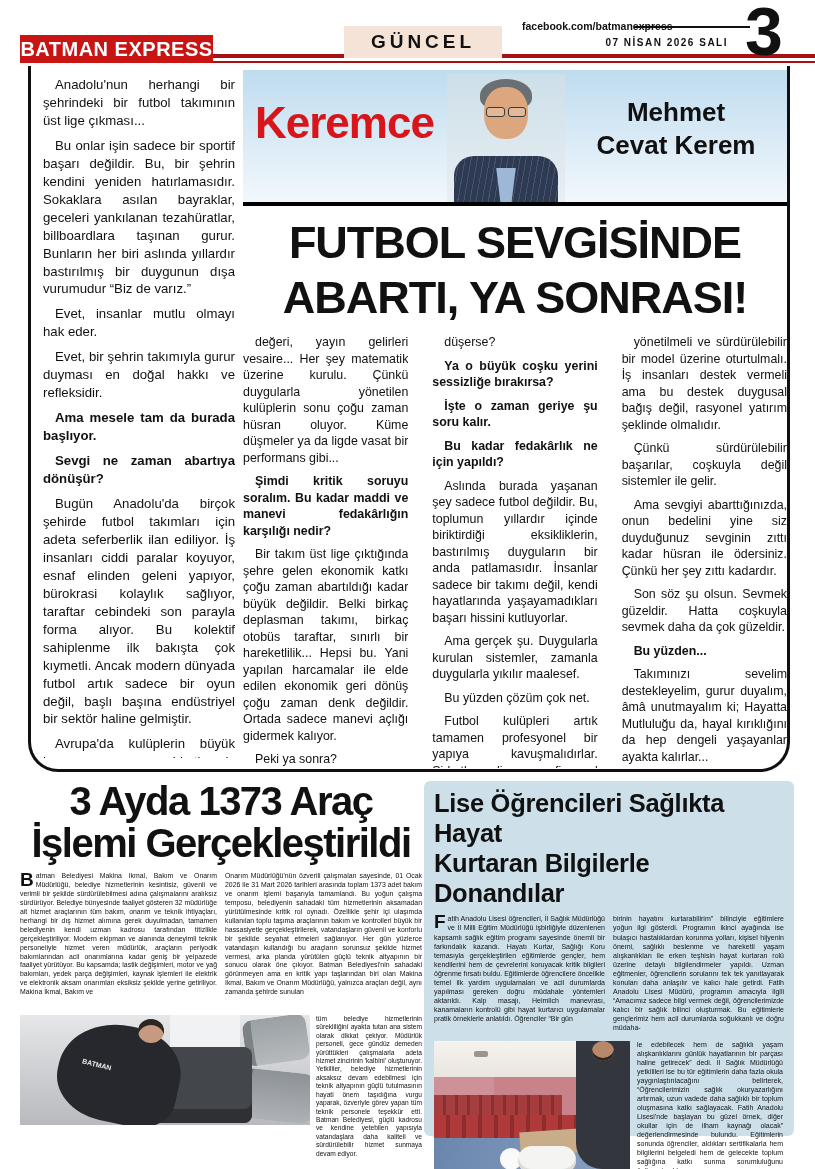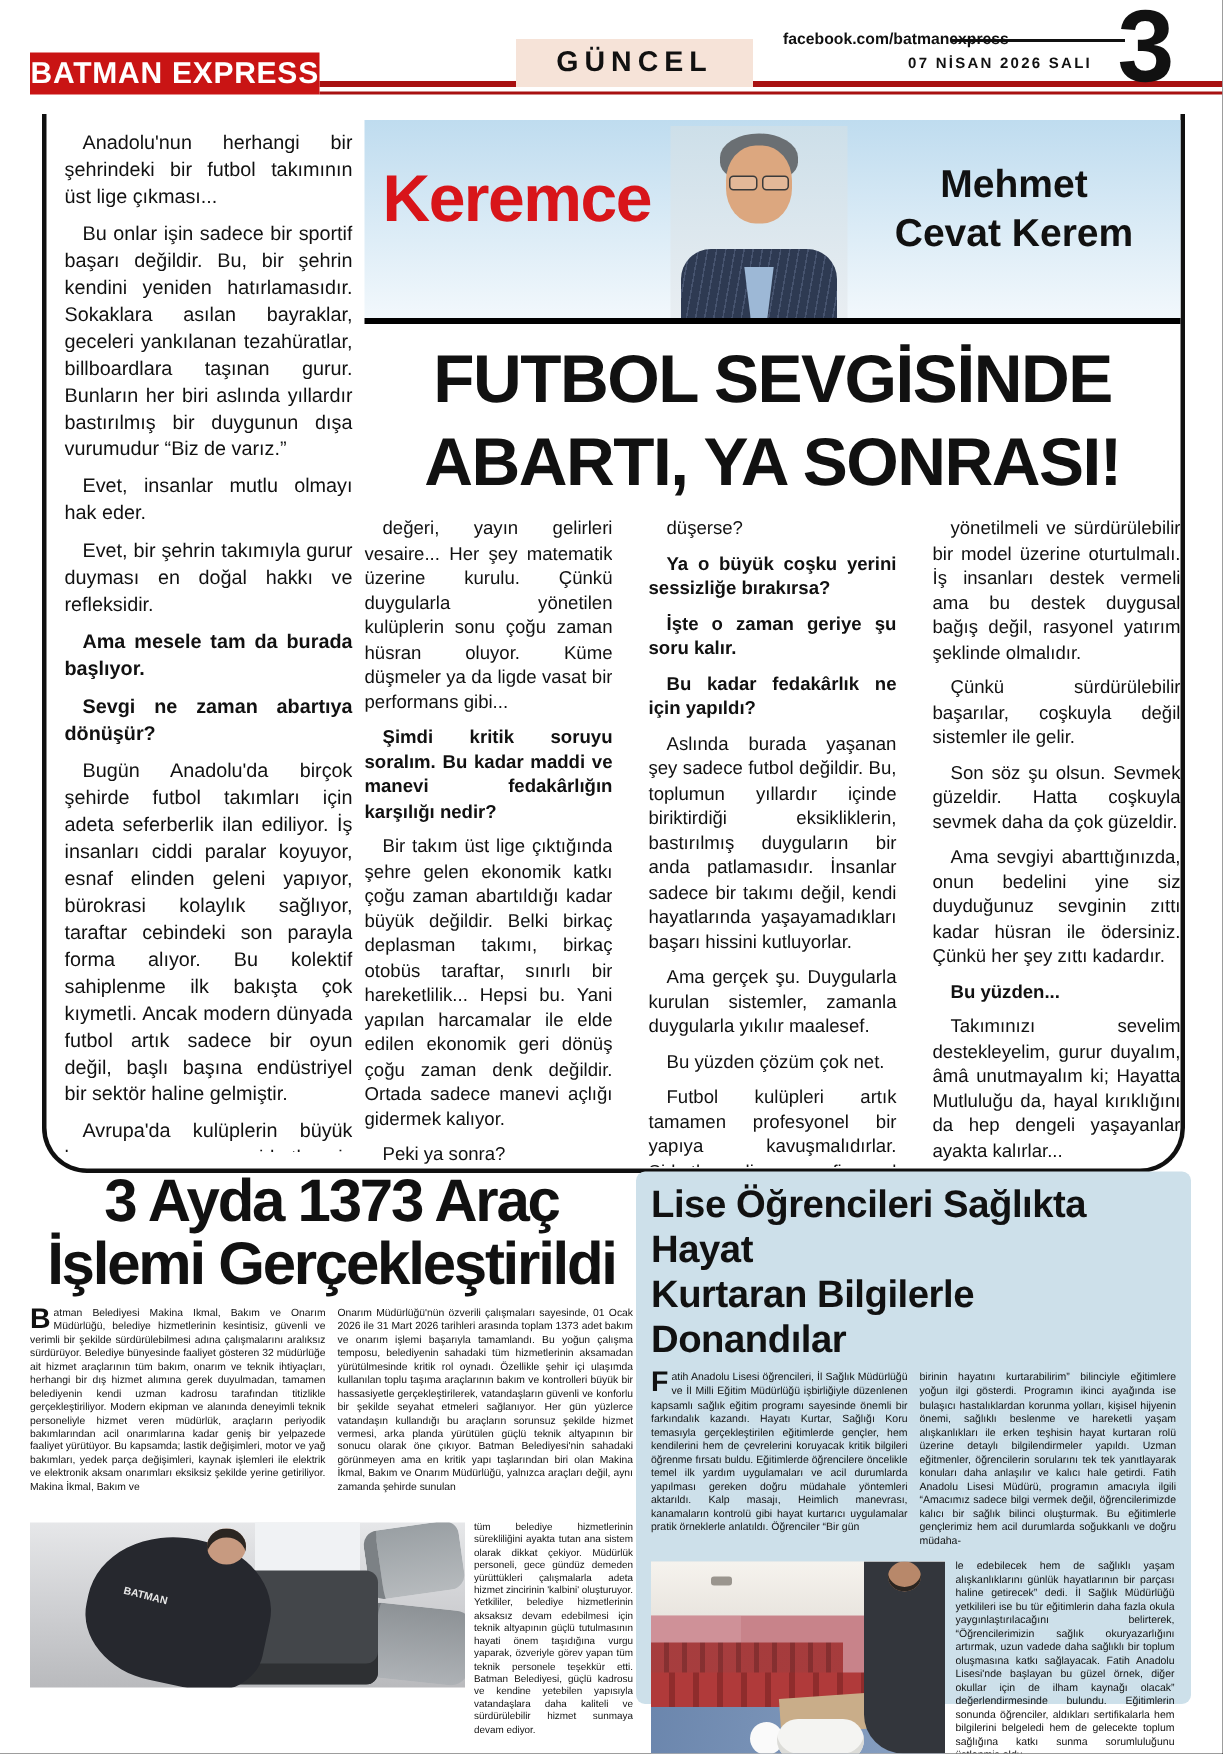--- a/index.html
+++ b/index.html
@@ -12,21 +12,21 @@
   .rule-thick { position:absolute; left:213px; top:54px; width:602px; height:4px; background:#a81111; }
   .rule-thin  { position:absolute; left:213px; top:61px; width:602px; height:2px; background:#a81111; }
   .section-box { position:absolute; left:344px; top:26px; width:158px; height:32px; background:#f6e3d8;
                  font-weight:800; font-size:19px; letter-spacing:4px; text-align:center; line-height:32px; z-index:2; }
   .fb { position:absolute; left:522px; top:20px; font-size:10.5px; font-weight:700; }
   .fb-line { position:absolute; left:634px; top:26px; width:116px; height:2px; background:#111; }
   .date { position:absolute; left:570px; top:37px; width:158px; text-align:right; font-size:10px; font-weight:700; letter-spacing:1.5px; }
   .pagenum { position:absolute; left:745px; top:0px; font-size:68px; line-height:62px; font-weight:800; }
 
   
-  .main-box { position:absolute; left:28px; top:76px; width:762px; height:706px;
+  .main-box { position:absolute; left:28px; top:66px; width:762px; height:706px;
               border-left:3.5px solid #101010; border-right:3.5px solid #101010; border-bottom:3.5px solid #101010;
               border-radius:0 0 30px 30px; }
   .ma-col1 { position:absolute; left:12px; top:10px; width:192px; height:682px; overflow:hidden;
              font-size:13.2px; line-height:1.36; text-align:justify; }
   .ma-col1 p, .ma-cols p { margin-bottom:7px; text-indent:12px; }
   p.b { font-weight:700; }
   .ma-right { position:absolute; left:212px; top:0; width:544px; height:706px; }
   .kerem-box { position:absolute; left:0; top:4px; width:544px; height:132px;
                background:linear-gradient(#bfdcef,#f2f8fc); }
   .kerem-title { position:absolute; left:12px; top:28px; font-size:44px; font-weight:800; color:#d8151a; letter-spacing:-1px; }
@@ -164,22 +164,22 @@
             <p class="b">İşte o zaman geriye şu soru kalır.</p>
             <p class="b">Bu kadar fedakârlık ne için yapıldı?</p>
             <p>Aslında burada yaşanan şey sadece futbol değildir. Bu, toplumun yıllardır içinde biriktirdiği eksikliklerin, bastırılmış duyguların bir anda patlamasıdır. İnsanlar sadece bir takımı değil, kendi hayatlarında yaşayamadıkları başarı hissini kutluyorlar.</p>
             <p>Ama gerçek şu. Duygularla kurulan sistemler, zamanla duygularla yıkılır maalesef.</p>
             <p>Bu yüzden çözüm çok net.</p>
             <p>Futbol kulüpleri artık tamamen profesyonel bir yapıya kavuşmalıdırlar. Şirketleşmeli, finansal disiplinle</p>
           </div>
         <div>
             <p>yönetilmeli ve sürdürülebilir bir model üzerine oturtulmalı. İş insanları destek vermeli ama bu destek duygusal bağış değil, rasyonel yatırım şeklinde olmalıdır.</p>
             <p>Çünkü sürdürülebilir başarılar, coşkuyla değil sistemler ile gelir.</p>
+            <p>Ama sevgiyi abarttığınızda, onun bedelini yine siz duyduğunuz sevginin zıttı kadar hüsran ile ödersiniz. Çünkü her şey zıttı kadardır.</p>
             <p>Son söz şu olsun. Sevmek güzeldir. Hatta coşkuyla sevmek daha da çok güzeldir.</p>
-            <p>Ama sevgiyi abarttığınızda, onun bedelini yine siz duyduğunuz sevginin zıttı kadar hüsran ile ödersiniz. Çünkü her şey zıttı kadardır.</p>
             <p class="b">Bu yüzden...</p>
             <p>Takımınızı sevelim destekleyelim, gurur duyalım, âmâ unutmayalım ki; Hayatta Mutluluğu da, hayal kırıklığını da hep dengeli yaşayanlar ayakta kalırlar...</p>
           </div>
       </div>
     </div>
   </section>
 
   <section class="vehicle">
     <h2>
       <span>3 Ayda 1373 Araç</span><br>

